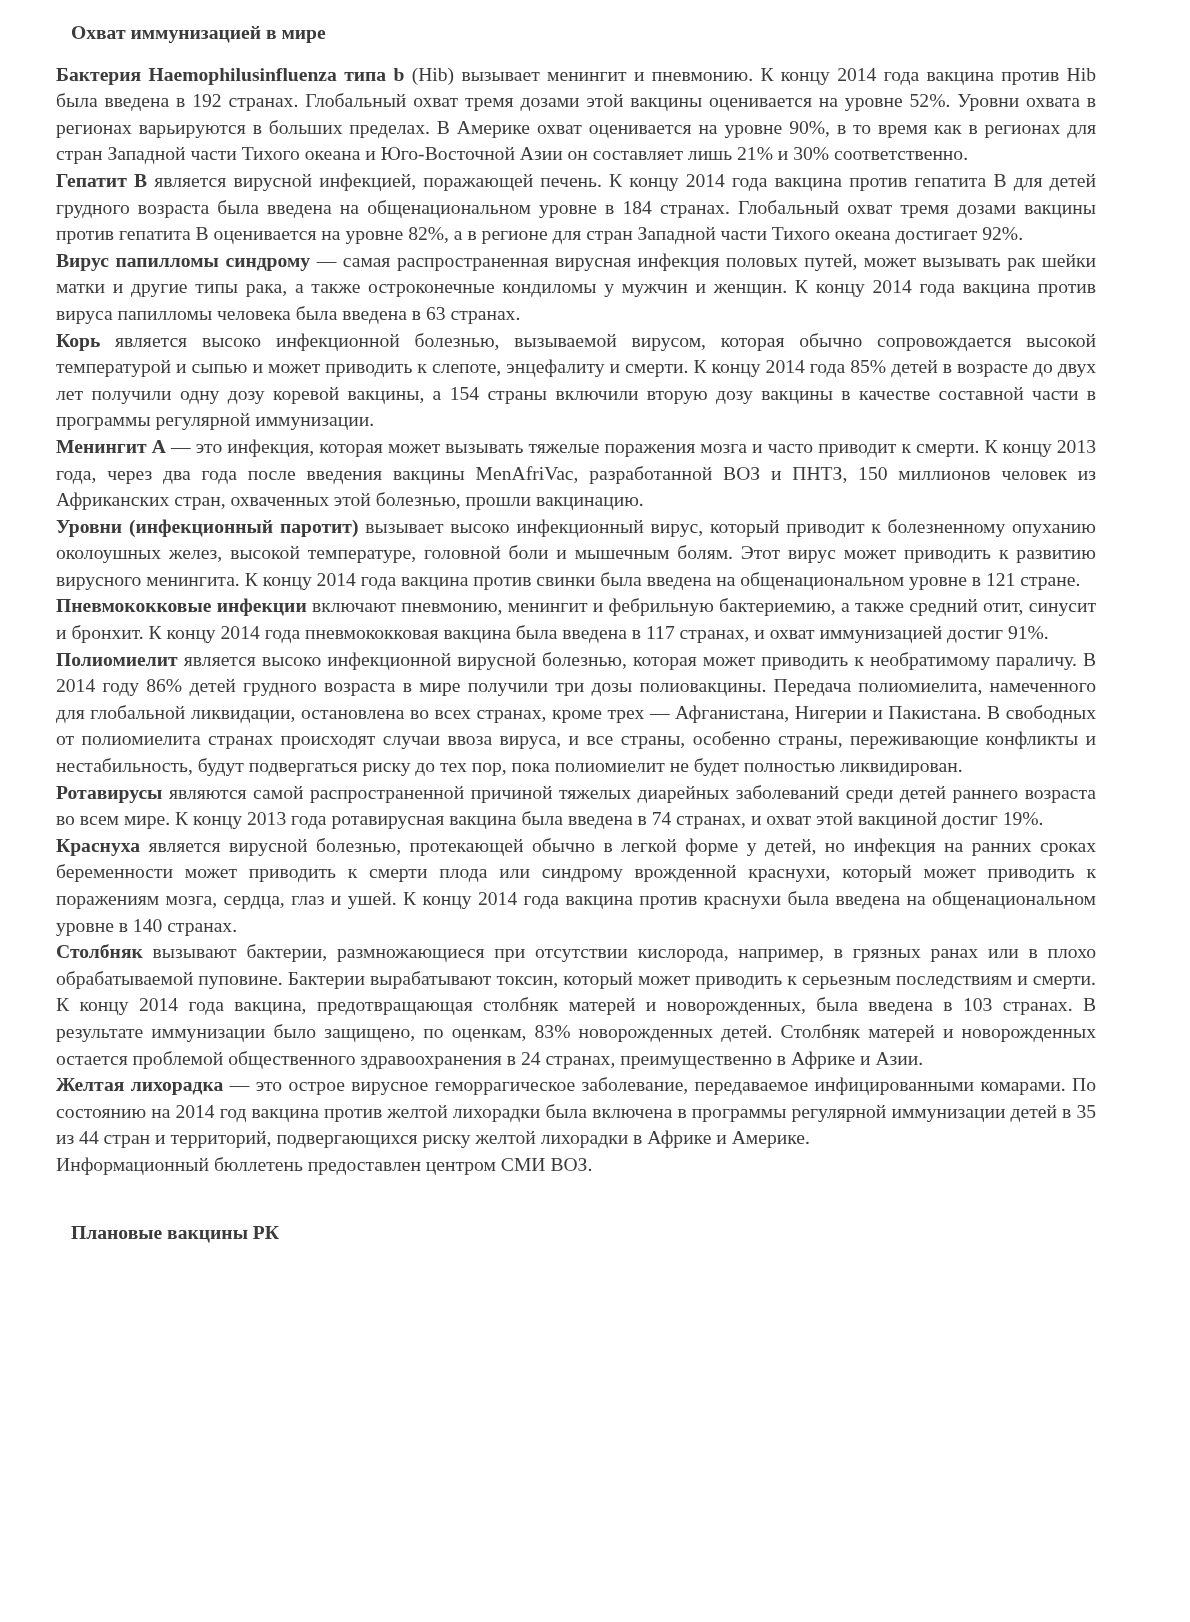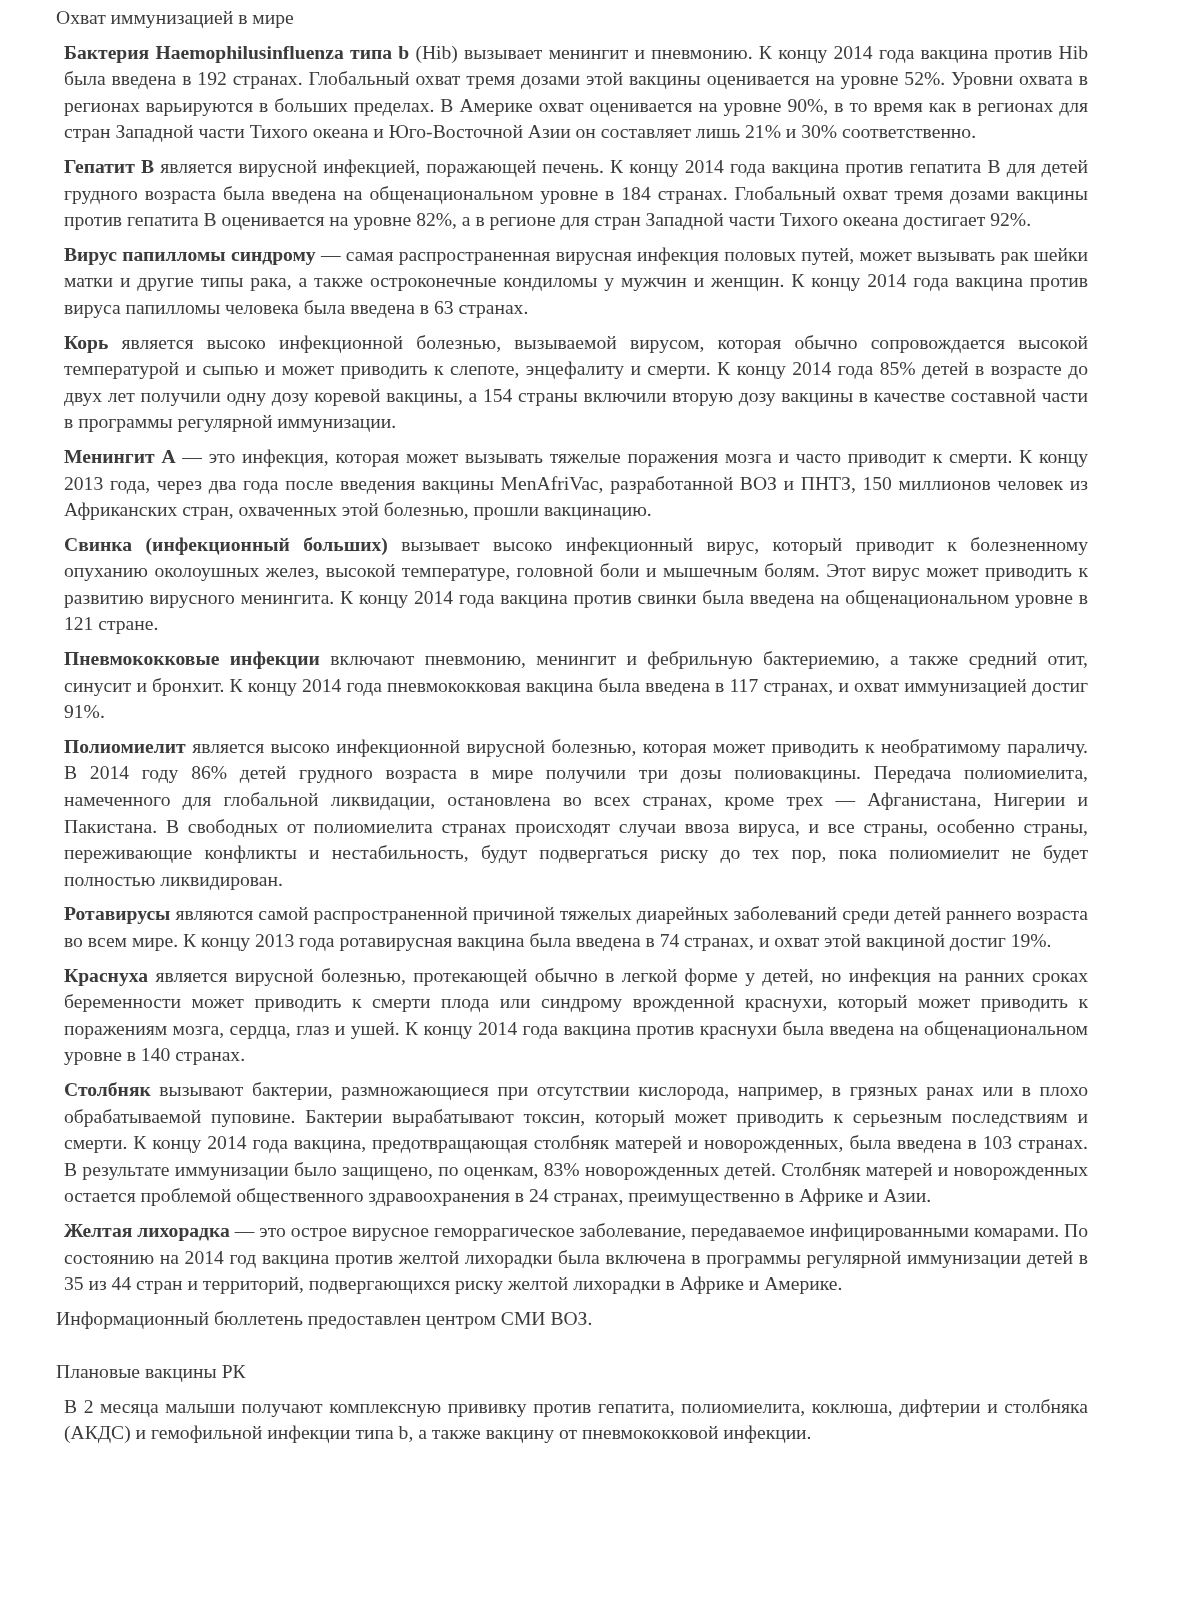--- a/index.html
+++ b/index.html
@@ -11,55 +11,54 @@
     color: #3b3b3b;
   }
   .page {
     position: absolute;
     left: 56px;
     top: 5px;
     width: 1040px;
     font-size: 19.6px;
     line-height: 26.6px;
   }
-  .heading { font-weight: normal; margin: 0; }
-  .para { margin: 8px; text-align: justify; }
+  .heading { font-weight: bold; margin: 15px; }
+  .para { margin: 0; text-align: justify; }
   .para b { font-weight: bold; }
   .gap { height: 26.6px; }
   .source { margin: 0; }
 </style>
 </head>
 <body>
 
 <div class="page">
   <p class="heading">Охват иммунизацией в мире</p>
 
   <p class="para"><b>Бактерия Haemophilusinfluenza типа b</b><span> (Hib) вызывает менингит и пневмонию. К концу 2014 года вакцина против Hib была введена в 192 странах. Глобальный охват тремя дозами этой вакцины оценивается на уровне 52%. Уровни охвата в регионах варьируются в больших пределах. В Америке охват оценивается на уровне 90%, в то время как в регионах для стран Западной части Тихого океана и Юго-Восточной Азии он составляет лишь 21% и 30% соответственно.</span></p>
 
   <p class="para"><b>Гепатит B</b><span> является вирусной инфекцией, поражающей печень. К концу 2014 года вакцина против гепатита B для детей грудного возраста была введена на общенациональном уровне в 184 странах. Глобальный охват тремя дозами вакцины против гепатита B оценивается на уровне 82%, а в регионе для стран Западной части Тихого океана достигает 92%.</span></p>
 
   <p class="para"><b>Вирус папилломы синдрому</b><span> — самая распространенная вирусная инфекция половых путей, может вызывать рак шейки матки и другие типы рака, а также остроконечные кондиломы у мужчин и женщин. К концу 2014 года вакцина против вируса папилломы человека была введена в 63 странах.</span></p>
 
   <p class="para"><b>Корь</b><span> является высоко инфекционной болезнью, вызываемой вирусом, которая обычно сопровождается высокой температурой и сыпью и может приводить к слепоте, энцефалиту и смерти. К концу 2014 года 85% детей в возрасте до двух лет получили одну дозу коревой вакцины, а 154 страны включили вторую дозу вакцины в качестве составной части в программы регулярной иммунизации.</span></p>
 
   <p class="para"><b>Менингит A</b><span> — это инфекция, которая может вызывать тяжелые поражения мозга и часто приводит к смерти. К концу 2013 года, через два года после введения вакцины MenAfriVac, разработанной ВОЗ и ПНТЗ, 150 миллионов человек из Африканских стран, охваченных этой болезнью, прошли вакцинацию.</span></p>
 
-  <p class="para"><b>Свинка (инфекционный больших)</b><span> вызывает высоко инфекционный вирус, который приводит к болезненному опуханию околоушных желез, высокой температуре, головной боли и мышечным болям. Этот вирус может приводить к развитию вирусного менингита. К концу 2014 года вакцина против свинки была введена на общенациональном уровне в 121 стране.</span></p>
+  <p class="para"><b>Уровни (инфекционный паротит)</b><span> вызывает высоко инфекционный вирус, который приводит к болезненному опуханию околоушных желез, высокой температуре, головной боли и мышечным болям. Этот вирус может приводить к развитию вирусного менингита. К концу 2014 года вакцина против свинки была введена на общенациональном уровне в 121 стране.</span></p>
 
   <p class="para"><b>Пневмококковые инфекции</b><span> включают пневмонию, менингит и фебрильную бактериемию, а также средний отит, синусит и бронхит. К концу 2014 года пневмококковая вакцина была введена в 117 странах, и охват иммунизацией достиг 91%.</span></p>
 
   <p class="para"><b>Полиомиелит</b><span> является высоко инфекционной вирусной болезнью, которая может приводить к необратимому параличу. В 2014 году 86% детей грудного возраста в мире получили три дозы полиовакцины. Передача полиомиелита, намеченного для глобальной ликвидации, остановлена во всех странах, кроме трех — Афганистана, Нигерии и Пакистана. В свободных от полиомиелита странах происходят случаи ввоза вируса, и все страны, особенно страны, переживающие конфликты и нестабильность, будут подвергаться риску до тех пор, пока полиомиелит не будет полностью ликвидирован.</span></p>
 
   <p class="para"><b>Ротавирусы</b><span> являются самой распространенной причиной тяжелых диарейных заболеваний среди детей раннего возраста во всем мире. К концу 2013 года ротавирусная вакцина была введена в 74 странах, и охват этой вакциной достиг 19%.</span></p>
 
   <p class="para"><b>Краснуха</b><span> является вирусной болезнью, протекающей обычно в легкой форме у детей, но инфекция на ранних сроках беременности может приводить к смерти плода или синдрому врожденной краснухи, который может приводить к поражениям мозга, сердца, глаз и ушей. К концу 2014 года вакцина против краснухи была введена на общенациональном уровне в 140 странах.</span></p>
 
   <p class="para"><b>Столбняк</b><span> вызывают бактерии, размножающиеся при отсутствии кислорода, например, в грязных ранах или в плохо обрабатываемой пуповине. Бактерии вырабатывают токсин, который может приводить к серьезным последствиям и смерти. К концу 2014 года вакцина, предотвращающая столбняк матерей и новорожденных, была введена в 103 странах. В результате иммунизации было защищено, по оценкам, 83% новорожденных детей. Столбняк матерей и новорожденных остается проблемой общественного здравоохранения в 24 странах, преимущественно в Африке и Азии.</span></p>
 
   <p class="para"><b>Желтая лихорадка</b><span> — это острое вирусное геморрагическое заболевание, передаваемое инфицированными комарами. По состоянию на 2014 год вакцина против желтой лихорадки была включена в программы регулярной иммунизации детей в 35 из 44 стран и территорий, подвергающихся риску желтой лихорадки в Африке и Америке.</span></p>
 
   <p class="source">Информационный бюллетень предоставлен центром СМИ ВОЗ.</p>
 
   <div class="gap"></div>
 
   <p class="heading">Плановые вакцины РК</p>
-  <p class="para">В 2 месяца малыши получают комплексную прививку против гепатита, полиомиелита, коклюша, дифтерии и столбняка (АКДС) и гемофильной инфекции типа b, а также вакцину от пневмококковой инфекции.</p>
 </div>
 
 </body></html>

